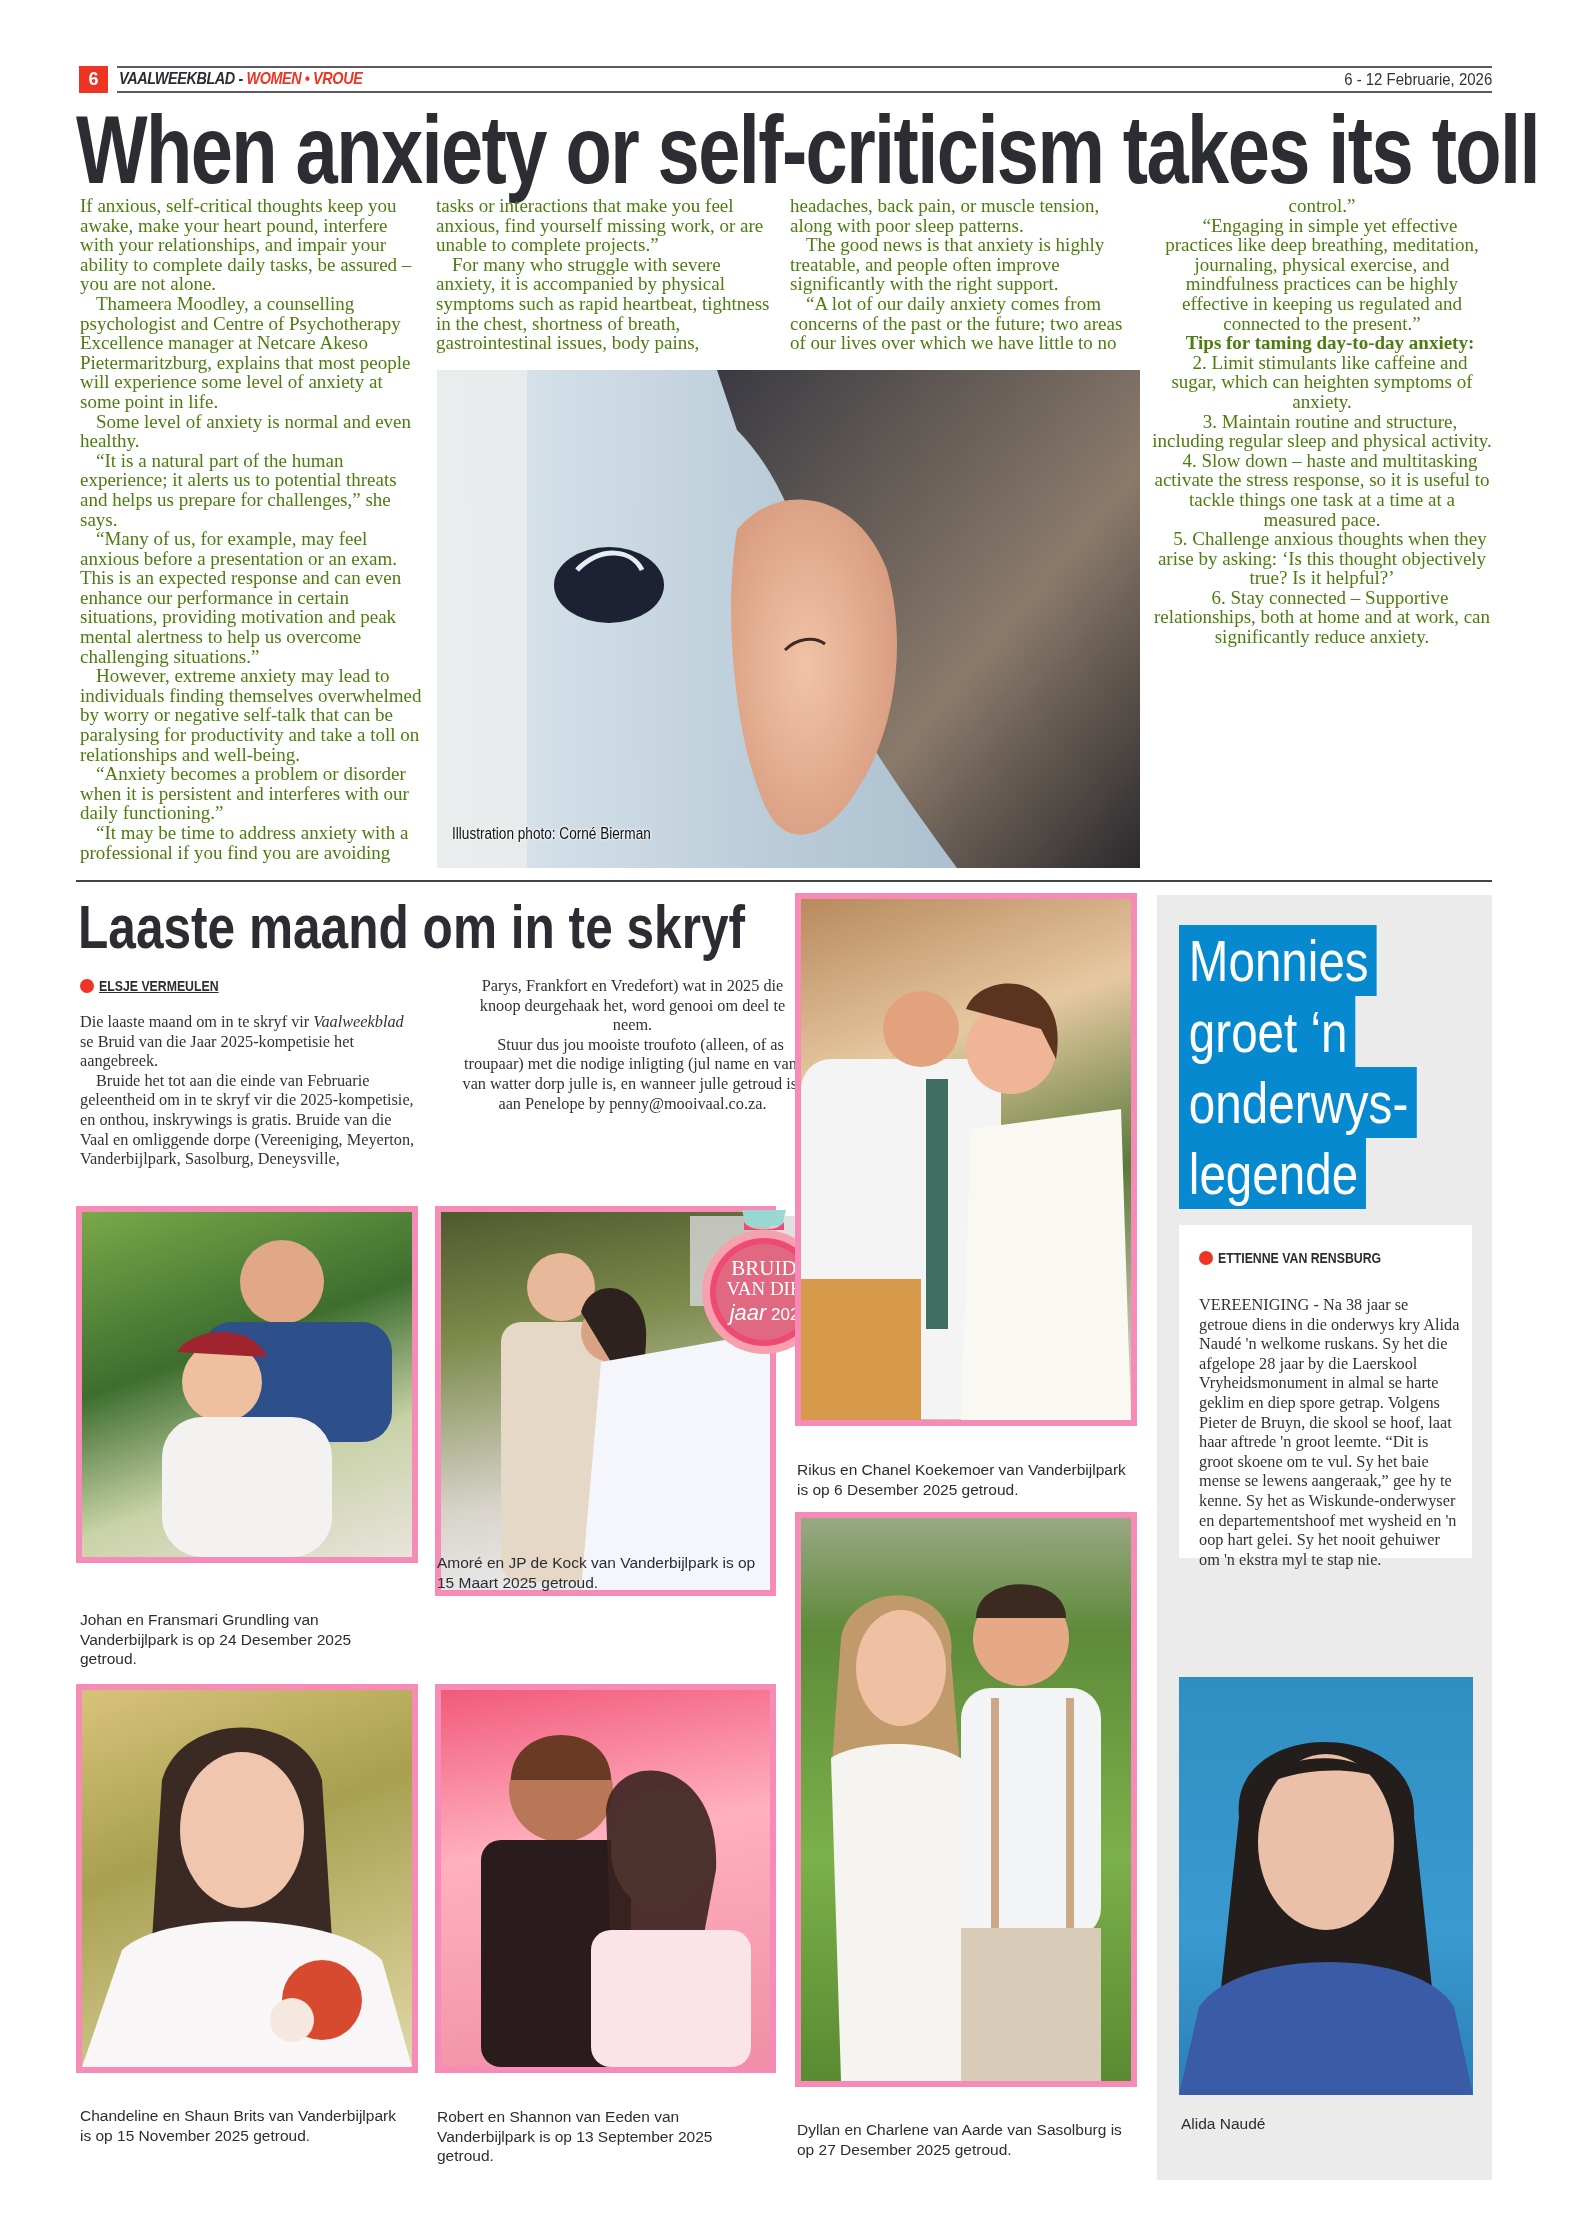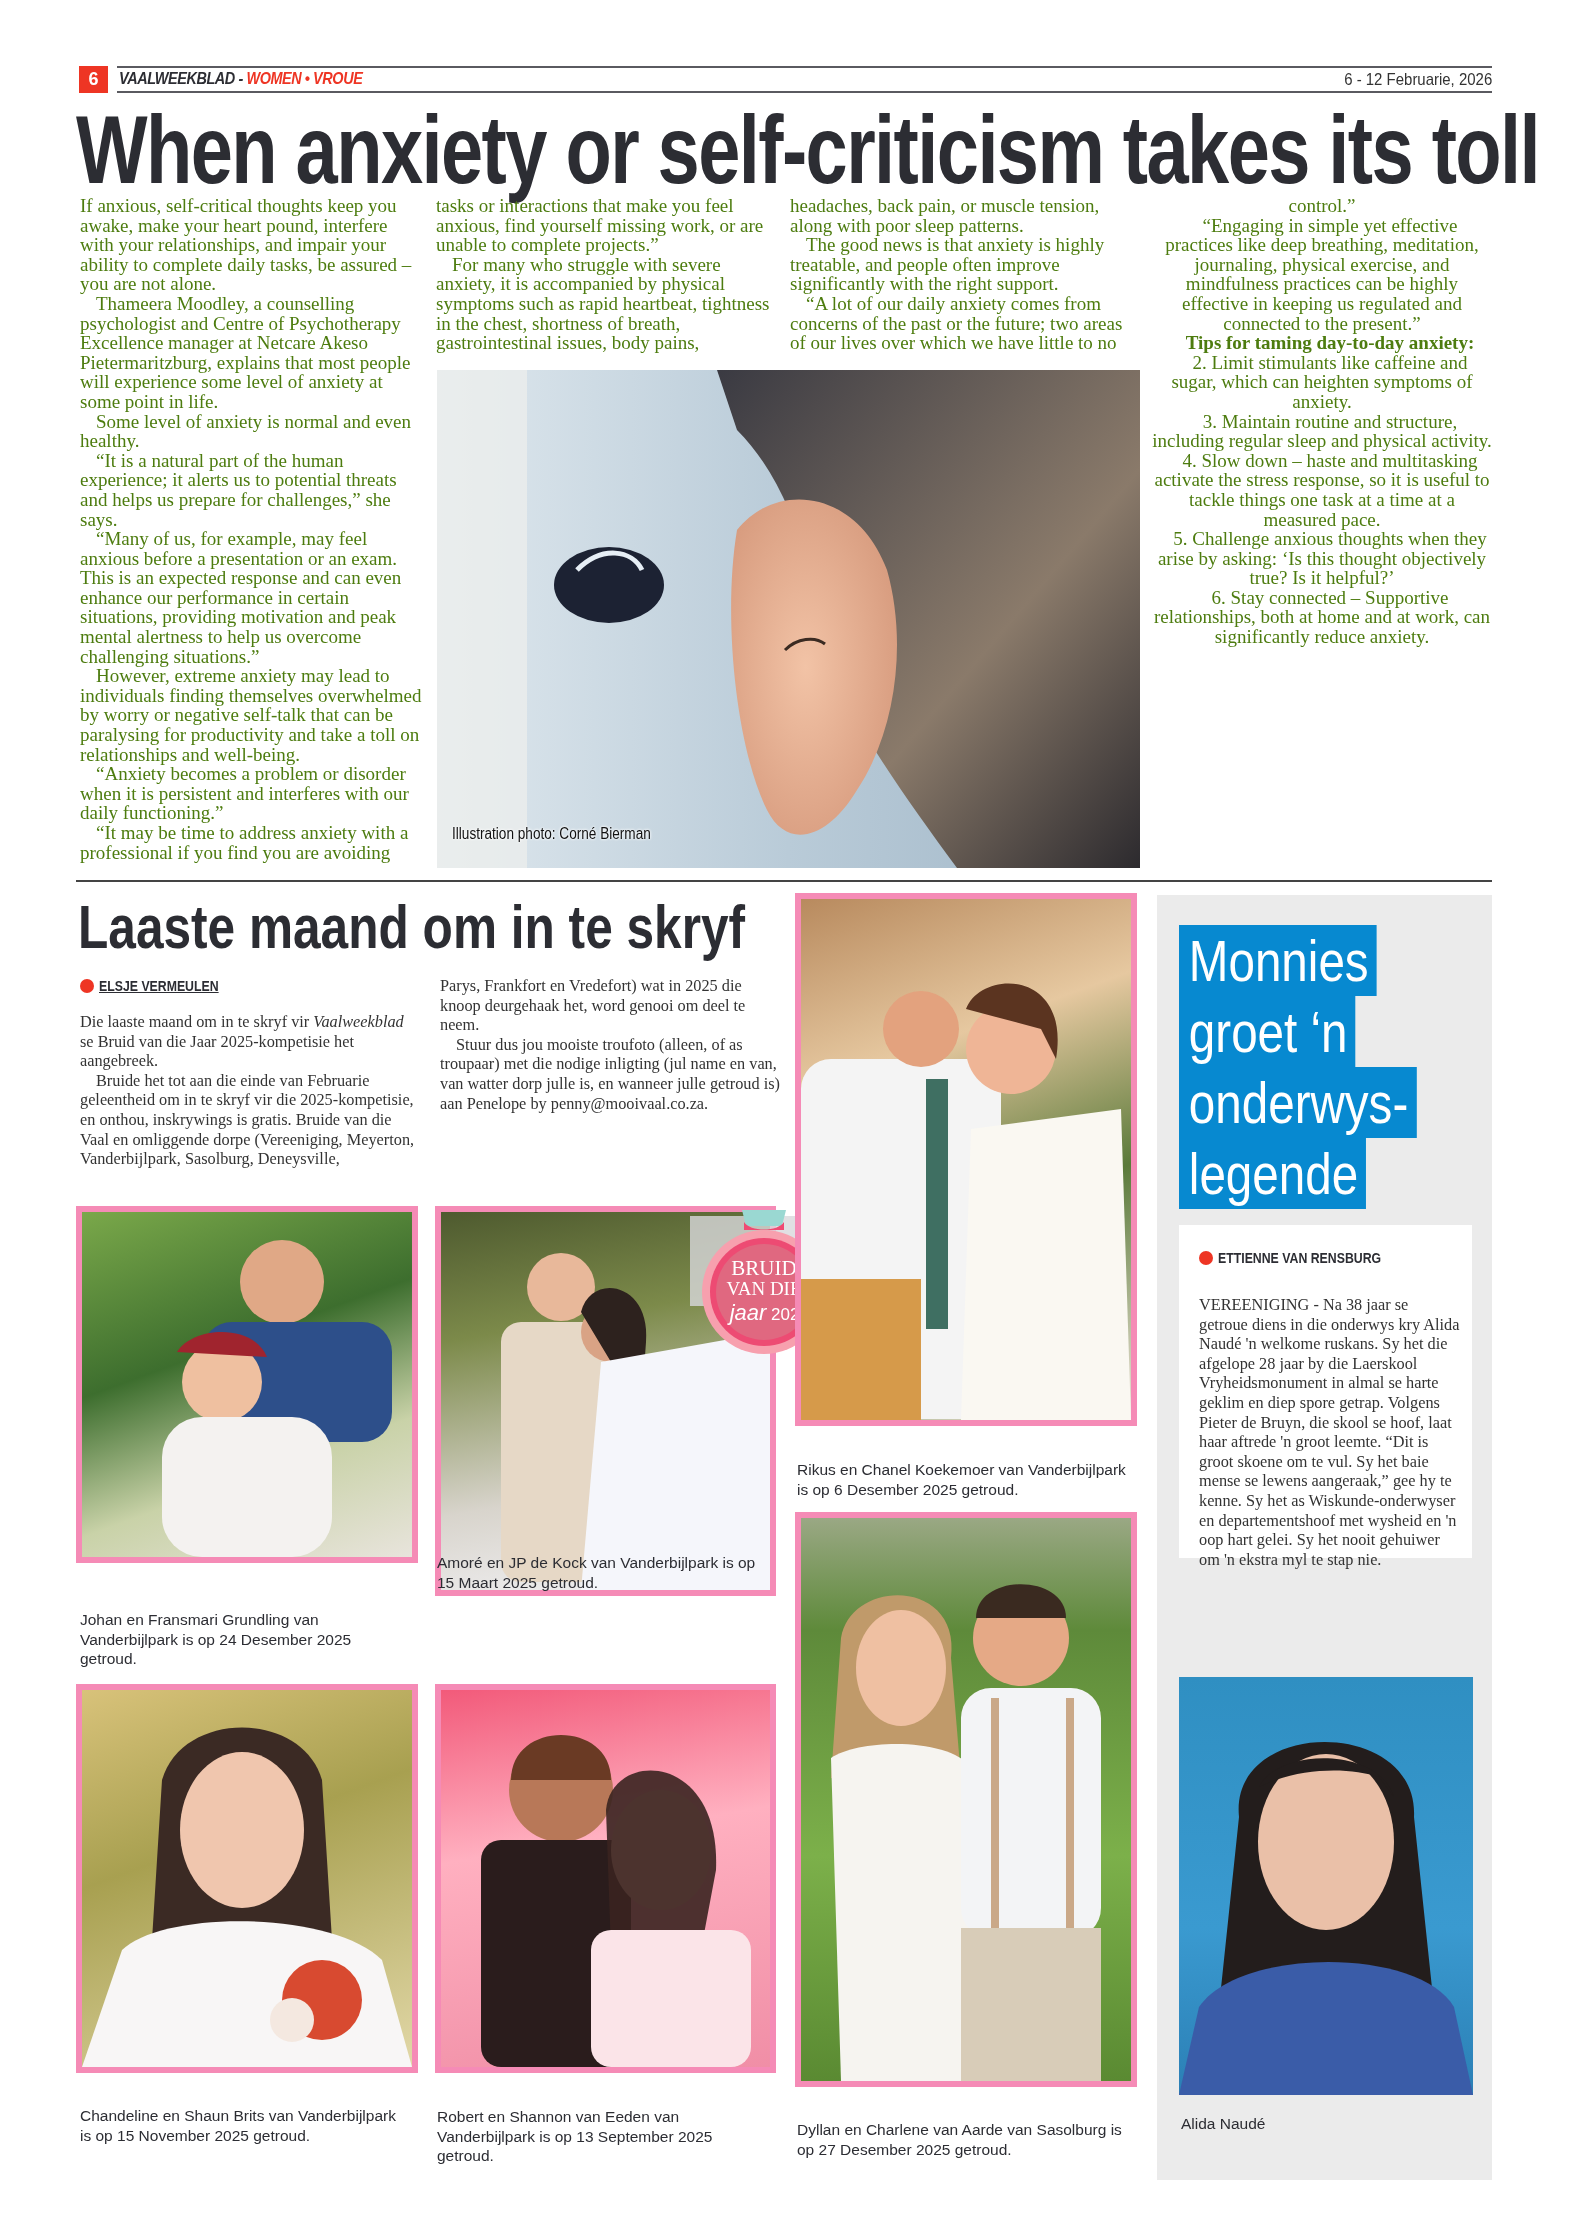--- a/index.html
+++ b/index.html
@@ -123,21 +123,21 @@
 <h2 class="abs h2">Laaste maand om in te skryf</h2>
 <div class="abs byline" style="left:80px; top:977px;text-decoration:underline;">
   <span class="dot"></span>
   <span class="name">ELSJE VERMEULEN</span>
 </div>
 
 <div class="abs bcol" style="left:80px; top:1012px; width:340px;">
   <p><span>Die laaste maand om in te skryf vir </span><i>Vaalweekblad</i><span> se Bruid van die Jaar 2025-kompetisie het aangebreek.</span></p>
   <p style="text-indent:16px"><span>Bruide het tot aan die einde van Februarie geleentheid om in te skryf vir die 2025-kompetisie, en onthou, inskrywings is gratis. Bruide van die Vaal en omliggende dorpe (Vereeniging, Meyerton, Vanderbijlpark, Sasolburg, Deneysville,</span></p>
 </div>
-<div class="abs bcol" style="left:440px; top:976px; width:345px;">
+<div class="abs bcol" style="left:460px; top:976px; width:345px;text-align:center;">
   <p><span>Parys, Frankfort en Vredefort) wat in 2025 die knoop deurgehaak het, word genooi om deel te neem.</span></p>
   <p style="text-indent:16px"><span>Stuur dus jou mooiste troufoto (alleen, of as troupaar) met die nodige inligting (jul name en van, van watter dorp julle is, en wanneer julle getroud is) aan Penelope by penny@mooivaal.co.za.</span></p>
 </div>
 
 <div class="abs frame" style="left:76px; top:1206px; width:342px; height:357px; background:linear-gradient(160deg,#7aa84a,#3d6e2e 40%,#c9d2a8 70%,#e8e4dc);">
   <svg width="330" height="345">
       <circle cx="200" cy="70" r="42" fill="#e0a886"></circle>
       <rect x="120" y="110" width="190" height="120" rx="30" fill="#2d4f8a"></rect>
       <circle cx="140" cy="170" r="40" fill="#efc0a0"></circle>
       <path d="M95 140 C110 115 170 110 185 145" fill="#a0242e"></path>

